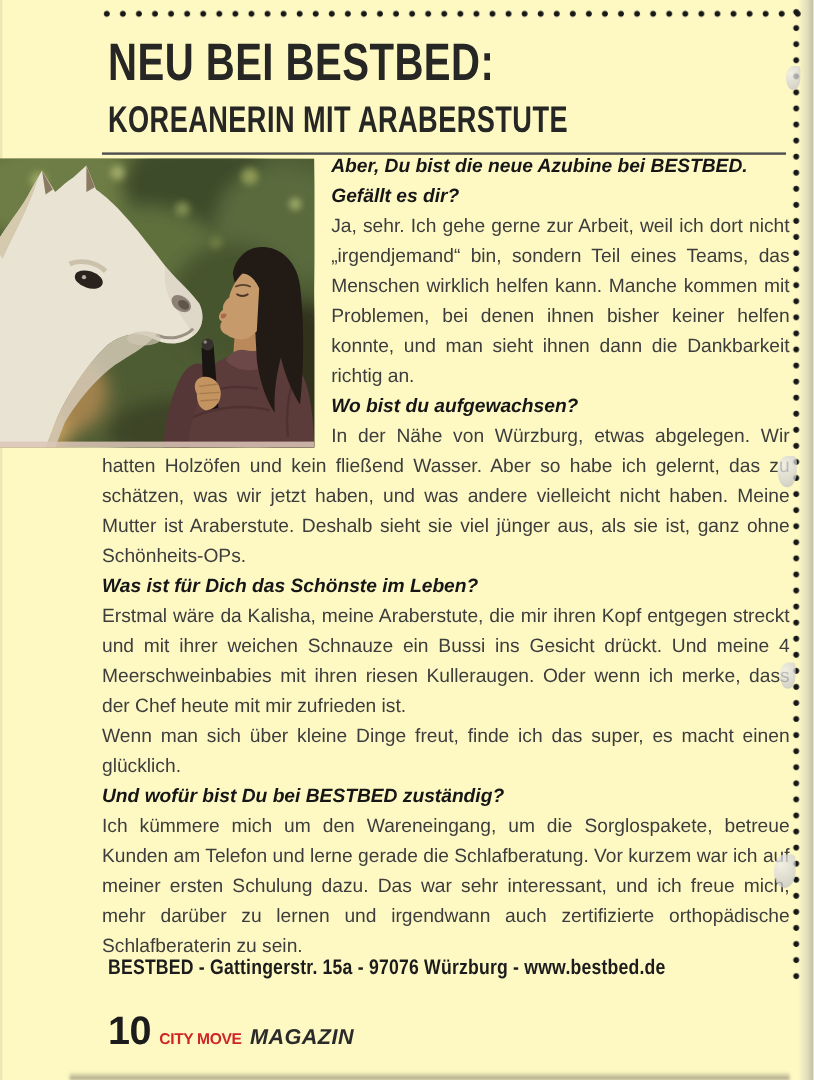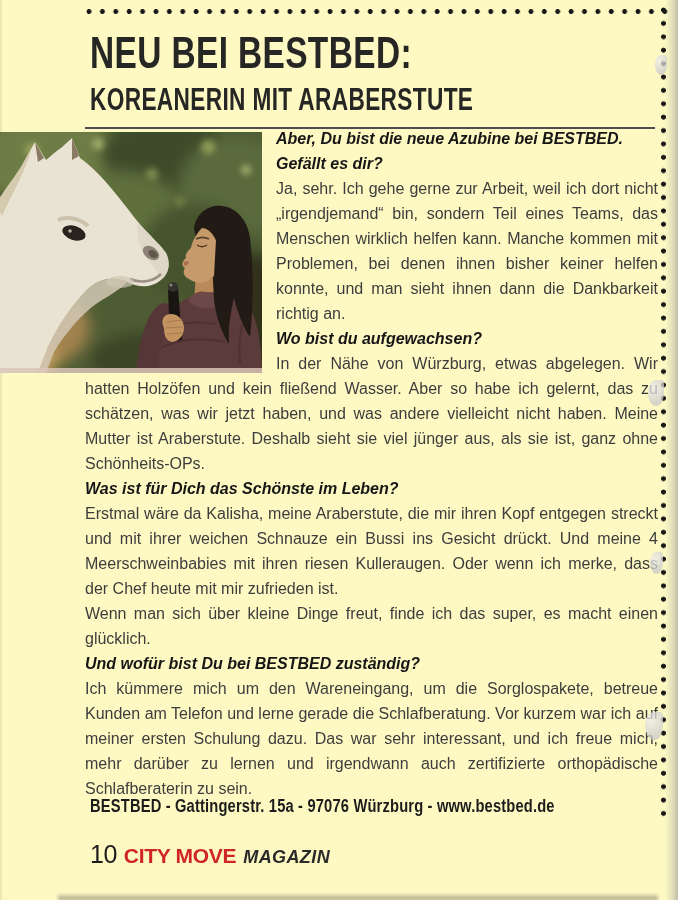--- a/index.html
+++ b/index.html
@@ -59,22 +59,22 @@
   .article p.q { font-weight:bold; font-style:italic; color:#161616; text-align:left; }
   .article p.a { margin:0; }
 
   
   .address { position:absolute; left:90px; top:796px;
     font-size:17.5px; font-weight:bold; color:var(--ink-dark);
     transform:scaleX(0.84); transform-origin:left; letter-spacing:0.2px;
     white-space:nowrap; }
   .pagefoot { position:absolute; left:90px; top:840px; display:flex;
     align-items:baseline; gap:7px; }
-  .pnum { font-size:25px; font-weight:normal; color:var(--ink-dark); letter-spacing:-0.5px; }
-  .mred { font-size:21px; font-weight:bold; color:var(--accent-red); letter-spacing:-0.3px; }
+  .pnum { font-size:33px; font-weight:bold; color:var(--ink-dark); letter-spacing:-0.5px; }
+  .mred { font-size:13px; font-weight:bold; color:var(--accent-red); letter-spacing:-0.3px; }
   .mblk { font-size:18px; font-weight:600; color:#2a2a2a; letter-spacing:0.4px;font-style:italic; }
 </style>
 </head>
 <body>
 
 <div class="page">
 
   <div class="left-edge"></div>
   <div class="dots-top"></div>
   <div class="dots-right"></div>

